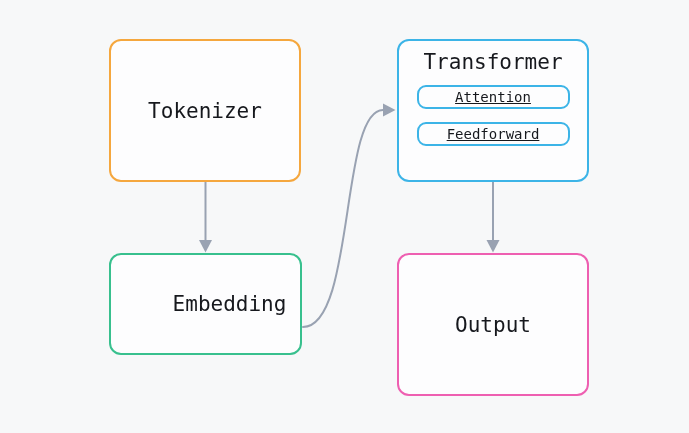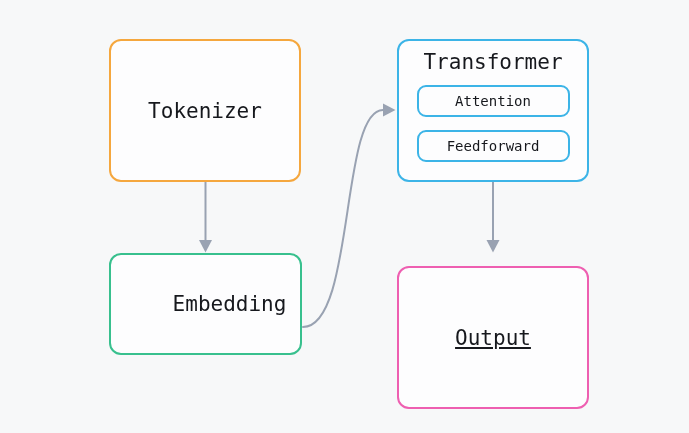--- a/index.html
+++ b/index.html
@@ -41,39 +41,40 @@
     display: flex;
     align-items: center;
     justify-content: center;
     color: var(--c-text, #16181d);
     font-size: 21px;
   }
   .node-tokenizer   { left: 109px; top: 39px;  width: 192px; height: 143px; border-color: var(--c-tokenizer, #f5a73e); }
   .node-embedding   { left: 109px; top: 253px; width: 193px; height: 102px; border-color: var(--c-embedding, #38c08e); padding-left: 48px; }
   .node-transformer { left: 397px; top: 39px;  width: 192px; height: 143px; border-color: var(--c-transformer, #3cb4e7);
                       flex-direction: column; justify-content: flex-start; padding-top: 7px; }
-  .node-output      { left: 397px; top: 266px; width: 192px; height: 143px; border-color: var(--c-output, #ee5fb1); text-decoration: underline; }
+  .node-output      { left: 397px; top: 253px; width: 192px; height: 143px; border-color: var(--c-output, #ee5fb1); }
   .node-title {
     font-size: 21px;
     line-height: 28px;
     text-align: right;
   }
   .subnode {
     box-sizing: border-box;
     width: 153px;
-    height: 32px;
+    height: 24px;
     margin-top: 9px;
     border: 2px solid var(--c-transformer, #3cb4e7);
     border-radius: 9px;
     background: var(--c-node_fill, #fdfdfe);
     display: flex;
     align-items: center;
     justify-content: center;
     font-size: 14px;
     color: var(--c-text, #16181d);
+    text-decoration: underline;
   }
   .subnode + .subnode { margin-top: 13px; }
   .node-label { white-space: nowrap; }
 </style>
 </head>
 <body>
 
 <div class="stage">
 
   <svg class="edges" viewBox="0 0 689 433">

